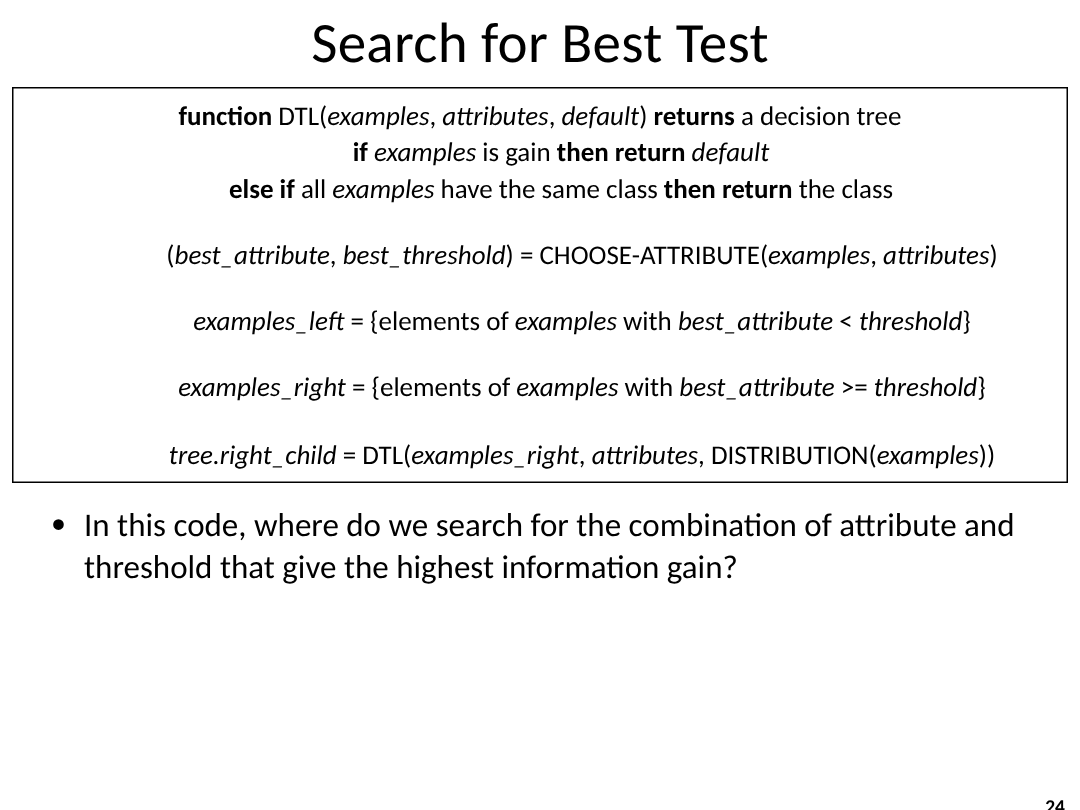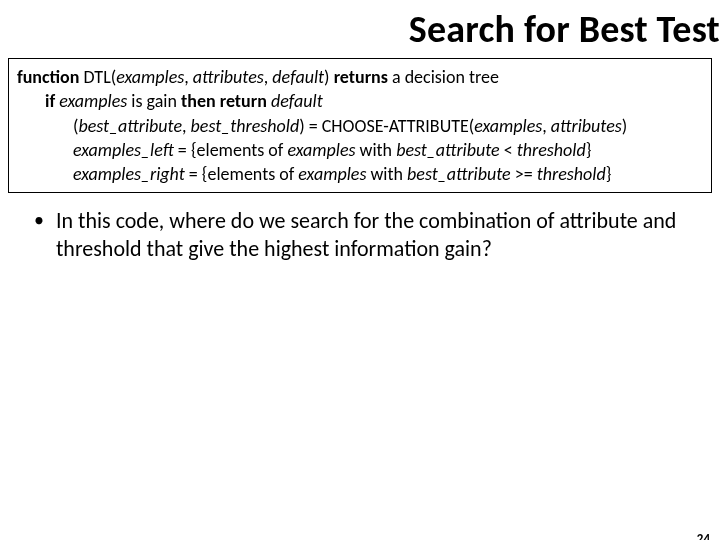--- a/index.html
+++ b/index.html
@@ -11,36 +11,36 @@
     font-family: Calibri, "Segoe UI", Arial, sans-serif;
     color: #000;
   }
   .slide {
     position: relative;
     width: 720px;
     height: 540px;
     box-sizing: border-box;
   }
   .title {
-    text-align: right;
+    text-align: center;
     font-size: 38px;
-    font-weight: 700;
+    font-weight: 400;
     margin: 6px 0 6px 0;
     letter-spacing: 0.2px;
   }
   .codebox {
     border: 1px solid #000;
     margin: 0 8px;
     padding: 6px 8px 6px 8px;
     font-size: 18px;
     line-height: 1.35;
   }
-  .codebox .line { white-space: nowrap; }
+  .codebox .line { white-space: nowrap; text-align: center; }
   .i1 { padding-left: 28px; }
-  .i2 { padding-left: 56px; }
+  .i2 { padding-left: 56px; margin-top: 20px; }
   .b { font-weight: 700; }
   .it { font-style: italic; }
   .bullet-wrap {
     margin: 14px 34px 0 34px;
   }
   .bullet {
     display: flex;
     font-size: 22px;
     line-height: 1.25;
   }
@@ -67,28 +67,34 @@
 
   <div class="title">Search for Best Test</div>
 
   <div class="codebox">
     <div class="line">
       <span class="b">function</span><span> DTL(</span><span class="it">examples</span><span>, </span><span class="it">attributes</span><span>, </span><span class="it">default</span><span>) </span><span class="b">returns</span><span> a decision tree</span>
     </div>
     <div class="line i1">
       <span class="b">if</span><span> </span><span class="it">examples</span><span> is gain </span><span class="b">then return</span><span> </span><span class="it">default</span>
     </div>
+    <div class="line i1">
+      <span class="b">else if</span><span> all </span><span class="it">examples</span><span> have the same class </span><span class="b">then return</span><span> the class</span>
+    </div>
     <div class="line i2">
       <span>(</span><span class="it">best_attribute</span><span>, </span><span class="it">best_threshold</span><span>) = CHOOSE-ATTRIBUTE(</span><span class="it">examples</span><span>, </span><span class="it">attributes</span><span>)</span>
     </div>
     <div class="line i2">
       <span class="it">examples_left</span><span> = {elements of </span><span class="it">examples</span><span> with </span><span class="it">best_attribute</span><span> &lt; </span><span class="it">threshold</span><span>}</span>
     </div>
     <div class="line i2">
       <span class="it">examples_right</span><span> = {elements of </span><span class="it">examples</span><span> with </span><span class="it">best_attribute</span><span> &gt;= </span><span class="it">threshold</span><span>}</span>
+    </div>
+    <div class="line i2">
+      <span class="it">tree.right_child</span><span> = DTL(</span><span class="it">examples_right</span><span>, </span><span class="it">attributes</span><span>, DISTRIBUTION(</span><span class="it">examples</span><span>))</span>
     </div>
   </div>
 
   <div class="bullet-wrap">
     <div class="bullet">
       <div class="dot">•</div>
       <div class="txt">In this code, where do we search for the combination of attribute and threshold that give the  highest information gain?</div>
     </div>
   </div>
 

